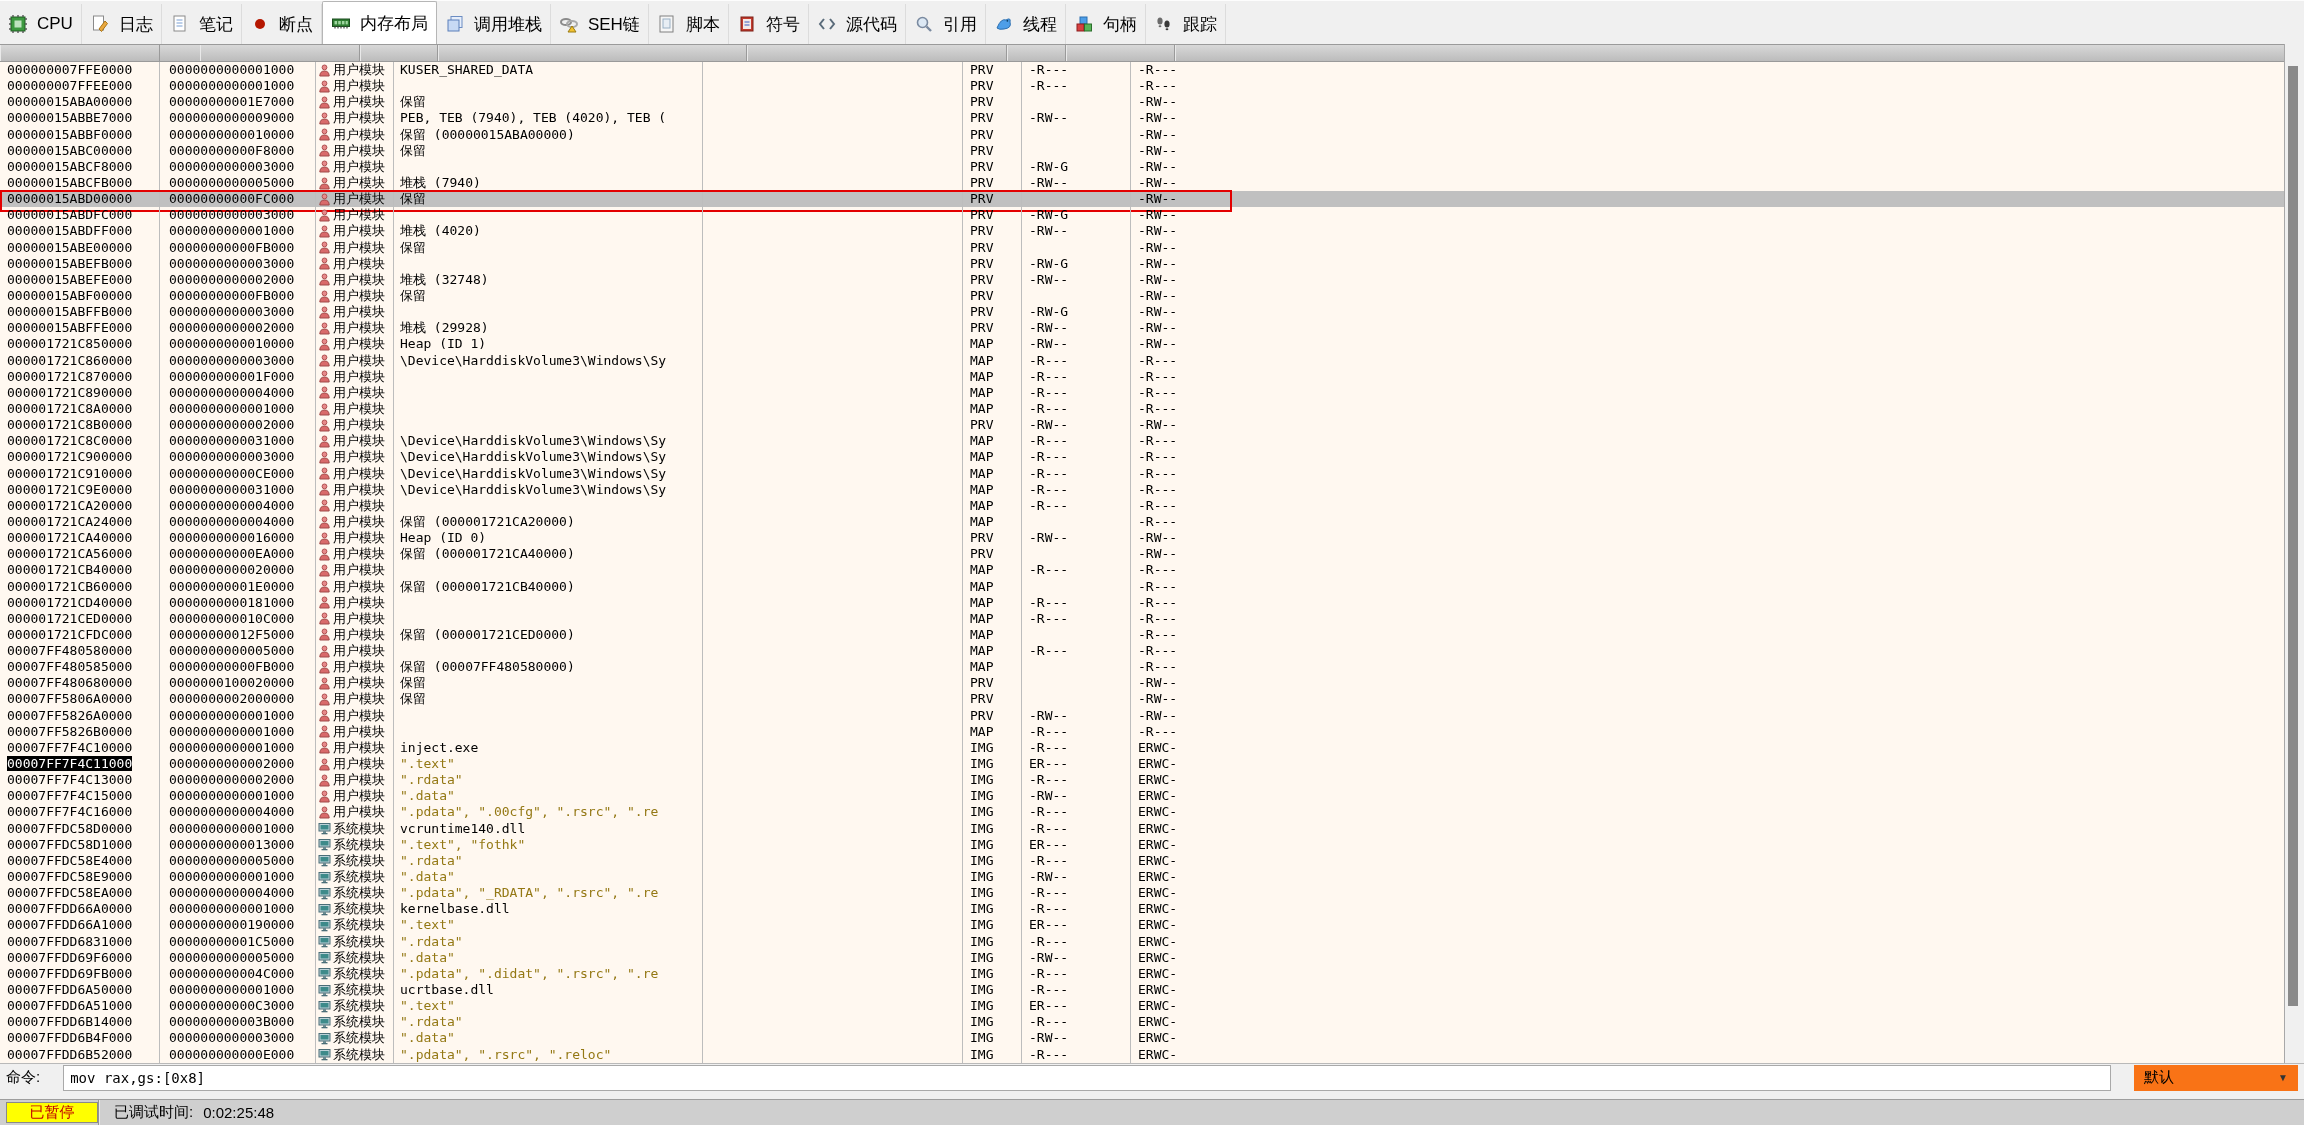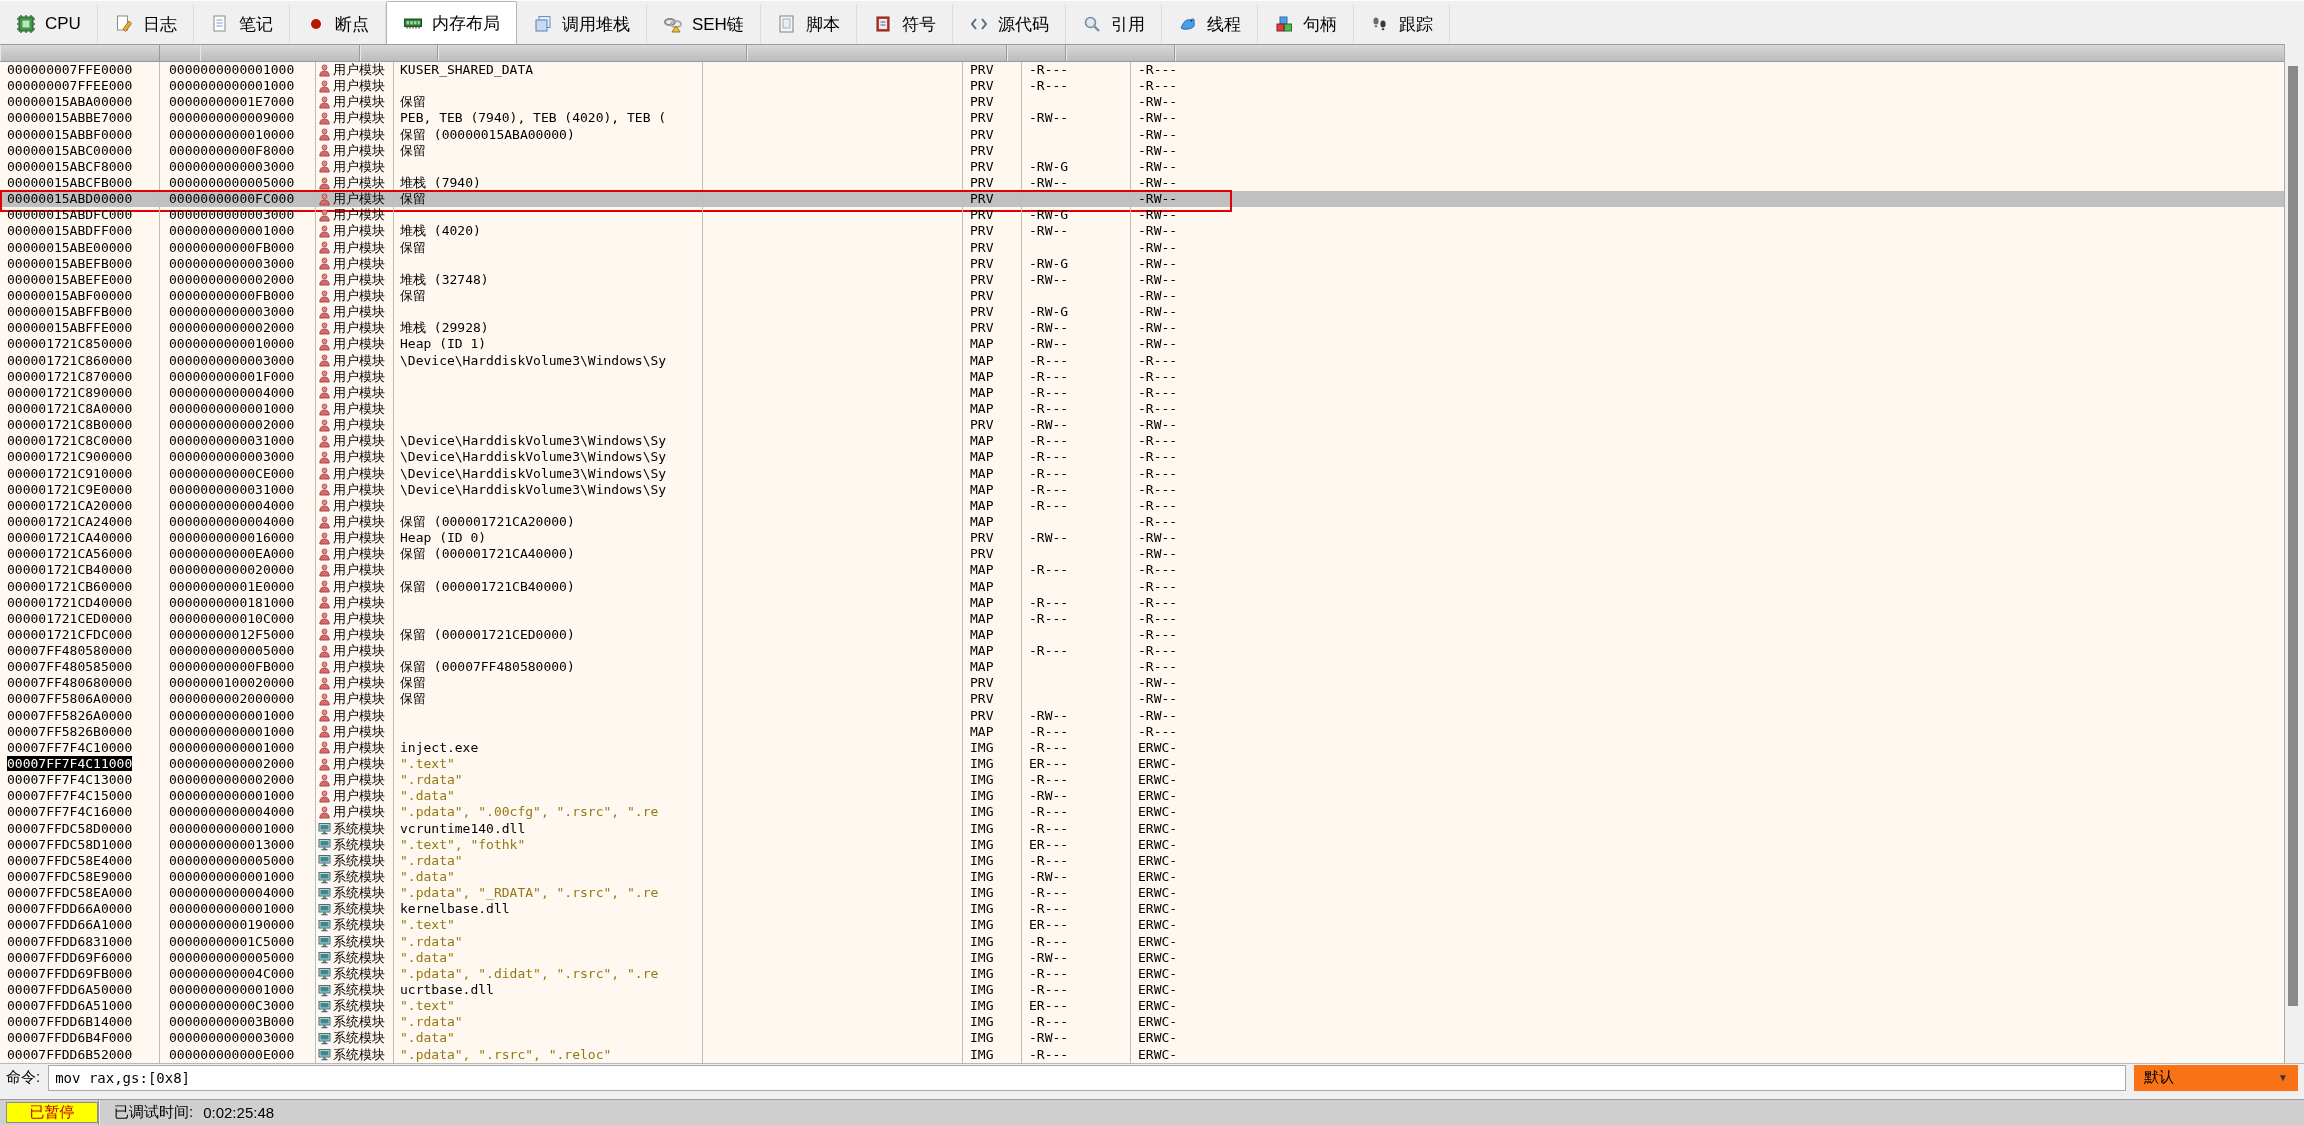--- a/index.html
+++ b/index.html
@@ -3,21 +3,21 @@
 <meta charset="utf-8">
 <style>
   * { margin:0; padding:0; box-sizing:border-box; }
   html,body { width:2304px; height:1125px; overflow:hidden; background:#f0f0f0;
               font-family:"Liberation Sans", sans-serif; }
   .app { position:relative; width:2304px; height:1125px; background:#f0f0f0; }
 
   
   .tabbar { position:absolute; top:0; left:0; right:0; height:44px;
             background:#f0f0f0; border-top:1px solid #fdfdfd; display:flex; align-items:flex-end; }
-  .tab { height:40px; display:flex; align-items:center; gap:9px; padding:0 16px;
+  .tab { height:40px; display:flex; align-items:center; gap:9px; padding:0 8px;
          font-size:17px; color:#000; border-right:1px solid #dcdcdc; cursor:default; }
   .tab.active { background:#ffffff; height:43px; border:1px solid #b6b6b6; border-bottom:none;
                 border-top-left-radius:2px; border-top-right-radius:2px; }
   .tab .ticon { width:20px; height:20px; display:inline-block; flex:0 0 auto; }
 
   
   .thead { position:absolute; top:44px; left:0; width:2284px; height:18px; display:flex;
            background:linear-gradient(#d8d8d8,#bcbcbc); border-top:1px solid #9a9a9a;
            border-bottom:1px solid #9a9a9a; font-size:13px; color:#000; }
   .th { height:100%; padding:14px 0 0 7px; border-right:1px solid #9a9a9a;
@@ -43,21 +43,21 @@
   .sec { color:#947814; }
   .own-ic { width:13px; height:13px; flex:0 0 auto; }
 
   
   .vscroll { position:absolute; top:44px; right:4px; width:16px; height:1019px;
              background:#f0f0f0; border-left:1px solid #a8a8a8; }
   .vthumb { position:absolute; top:22px; left:3px; width:10px; height:940px; background:#8a8a8a; }
 
   
   .cmdbar { position:absolute; top:1063px; left:0; width:2304px; height:28px; background:#f0f0f0;
-            border-top:1px solid #b9b9b9; display:flex; align-items:center; padding:0 6px; gap:8px; }
+            border-top:1px solid #b9b9b9; display:flex; align-items:center; padding:0 6px; gap:23px; }
   .cmdlabel { font-size:15px; color:#000; }
   .cmdinput { flex:1; height:26px; background:#fff; border:1px solid #a9a9a9; padding:0 6px;
               font-family:"DejaVu Sans Mono", monospace; font-size:14px; color:#000; }
   .combo { width:164px; height:26px; display:flex; align-items:center; justify-content:space-between;
            padding:0 10px; font-size:15px; color:#000; background:#f97316; }
   .combo .arrow { font-size:10px; color:#333; }
 
   
   .statusbar { position:absolute; top:1099px; left:0; width:2304px; height:26px; background:#cfcfcf;
                border-top:1px solid #9d9d9d; display:flex; align-items:center; font-size:15px; }

